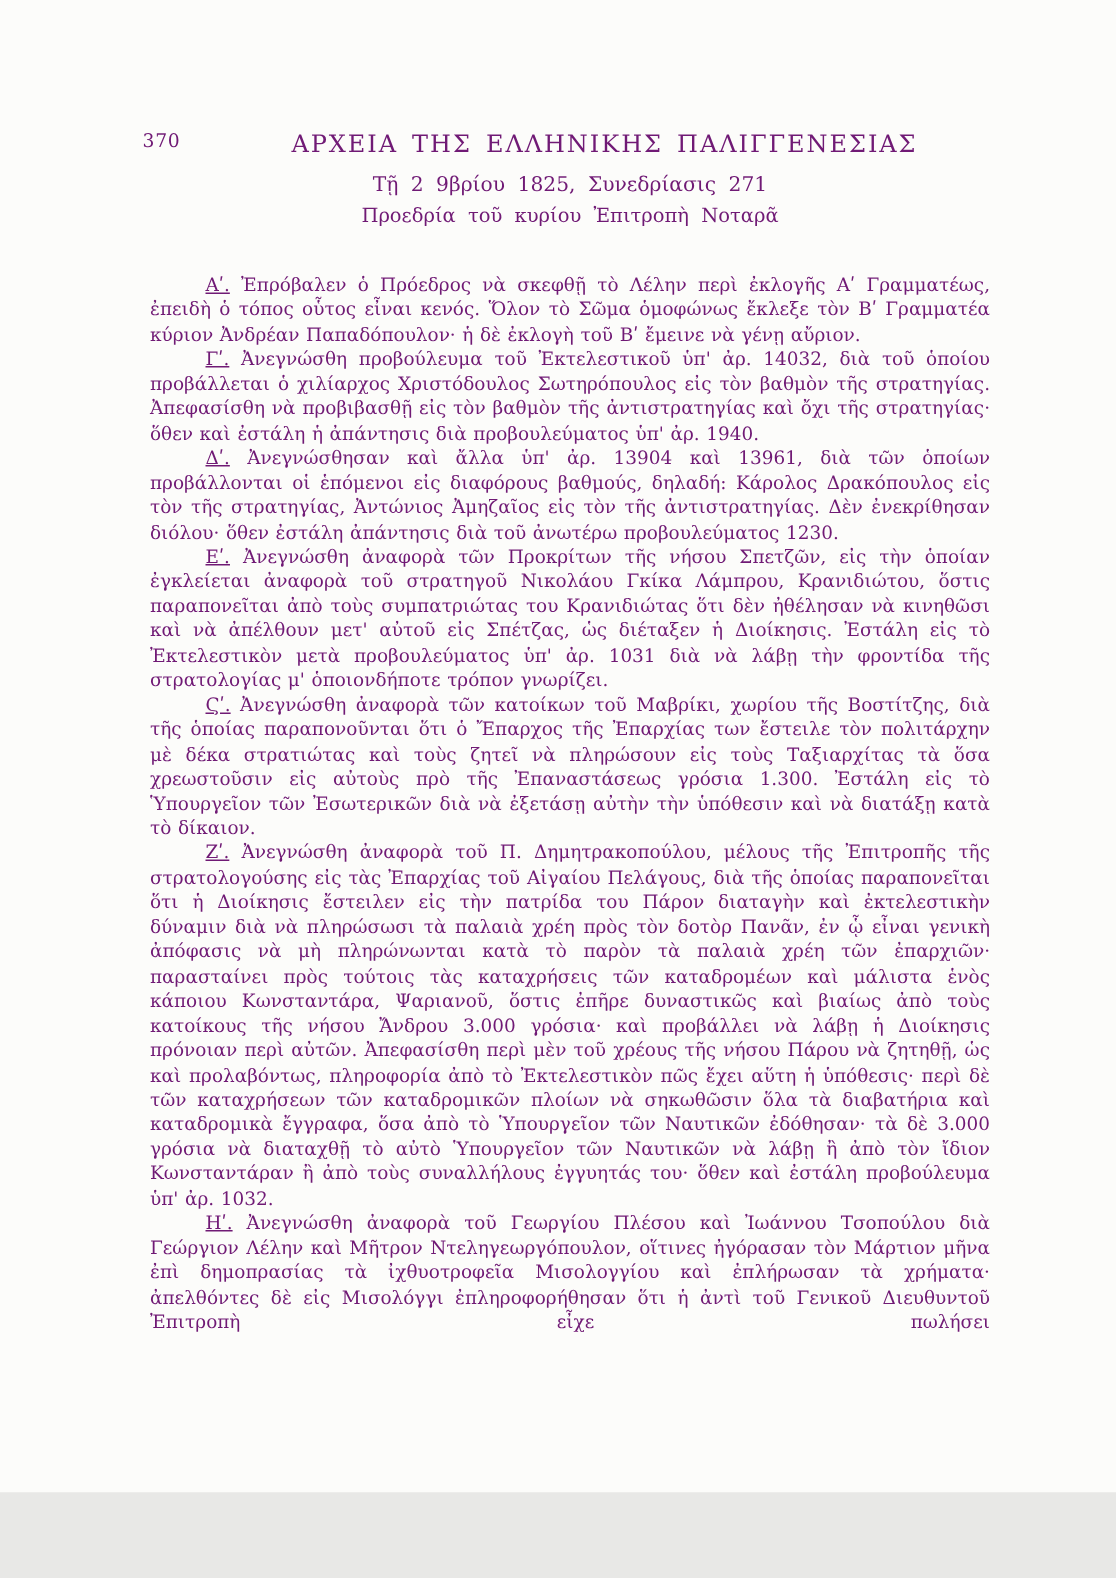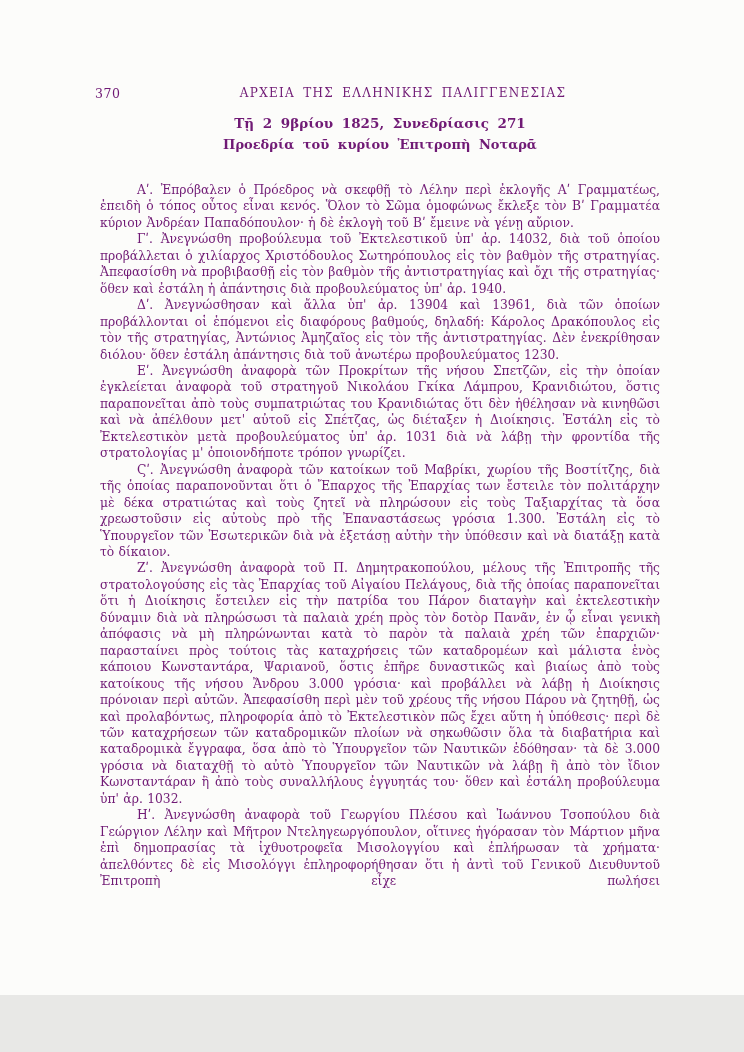--- a/index.html
+++ b/index.html
@@ -29,31 +29,30 @@
     position: absolute;
     left: -5px;
     top: 0;
     letter-spacing: 0.5px;
   }
   .head-title {
     display: block;
     text-align: center;
     padding-left: 46px;
     letter-spacing: 1.3px;
-    font-size: 12px;
+    font-size: 16px;
     word-spacing: 3px;
   }
   
   .session-head {
     position: absolute;
     top: 115px;
     left: 100px;
     width: 560px;
     text-align: center;
-    font-weight: bold;
   }
   .date-line {
     font-size: 13.5px;
     word-spacing: 4px;
     margin: 0 0 6px 0;
   }
   .presidency-line {
     font-size: 13px;
     word-spacing: 4px;
     margin: 0 0 6px 0;
@@ -76,20 +75,21 @@
   }
   .body-text p {
     margin: 0;
     text-indent: 37px;
   }
   .body-text p.continues {
     text-align-last: justify;
   }
   .para-label {
     white-space: nowrap;
+    text-decoration: underline;
   }
   
   .artifacts i {
     position: absolute;
     display: block;
     height: 0;
   }
   .a-dot   { border-top: 2px dotted #b9b9b5; }
   .a-dash  { border-top: 2px solid  #bdbdb9; }
   .a-dark  { border-top: 3px solid  #2b2a28; }

